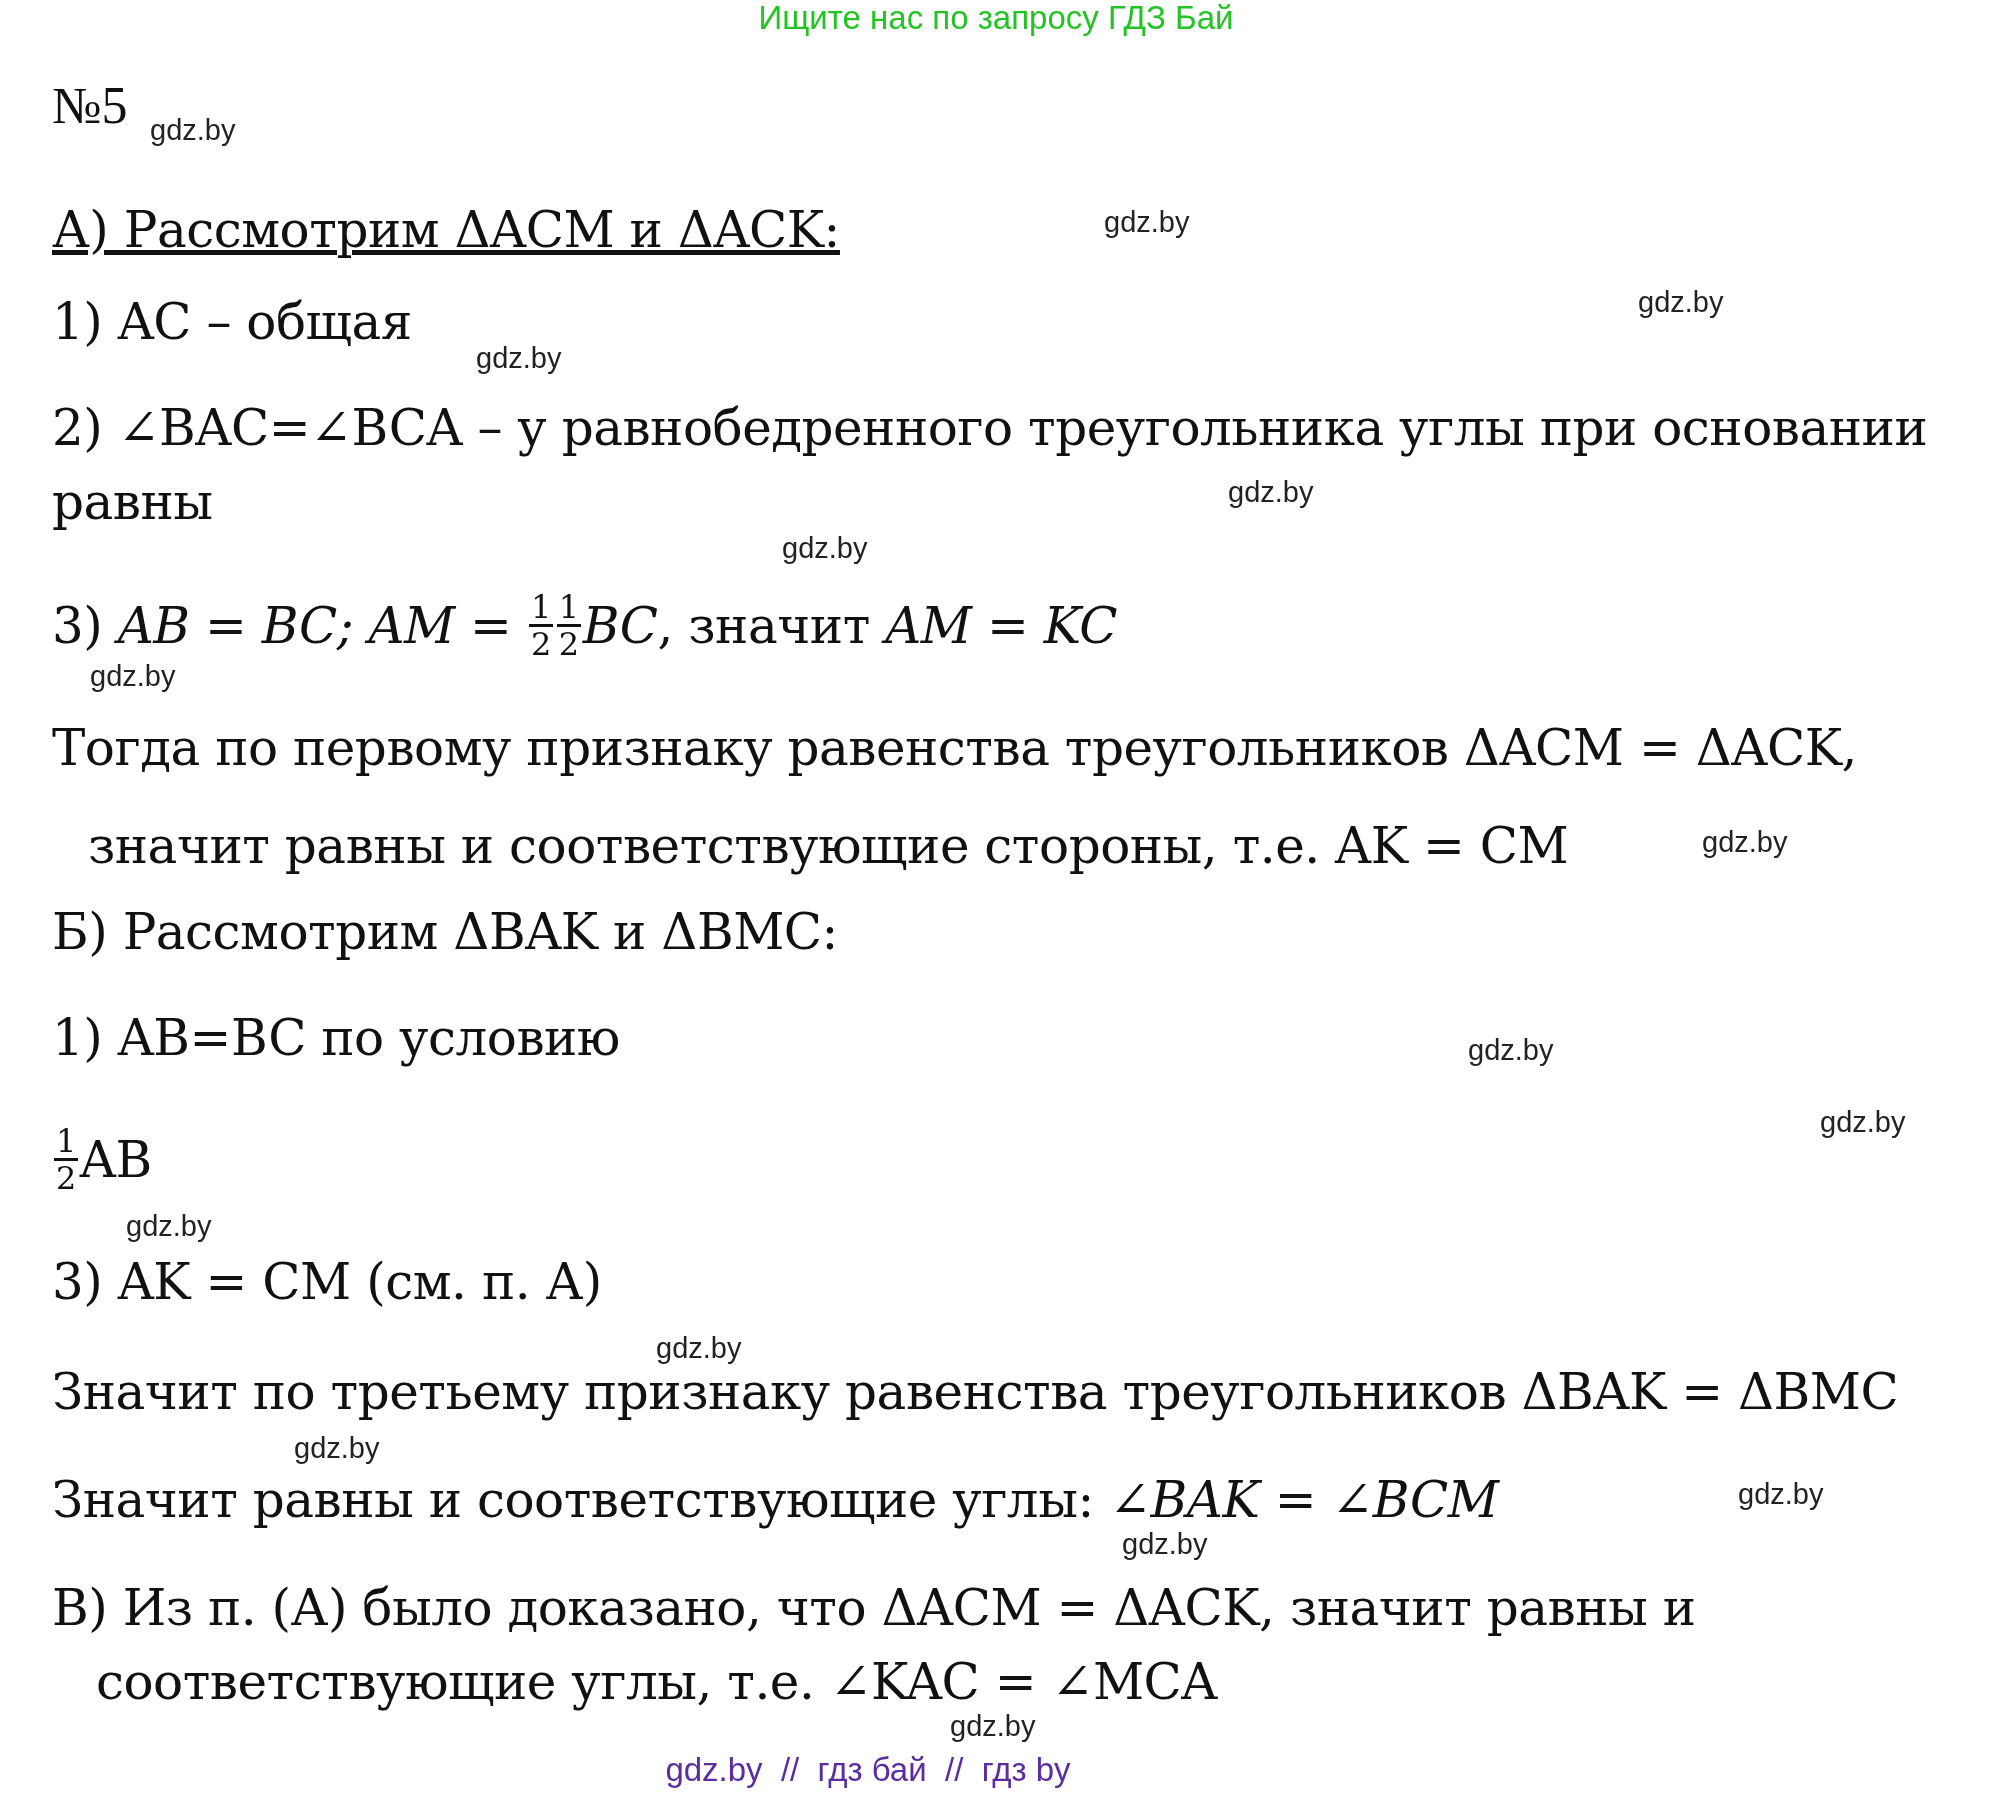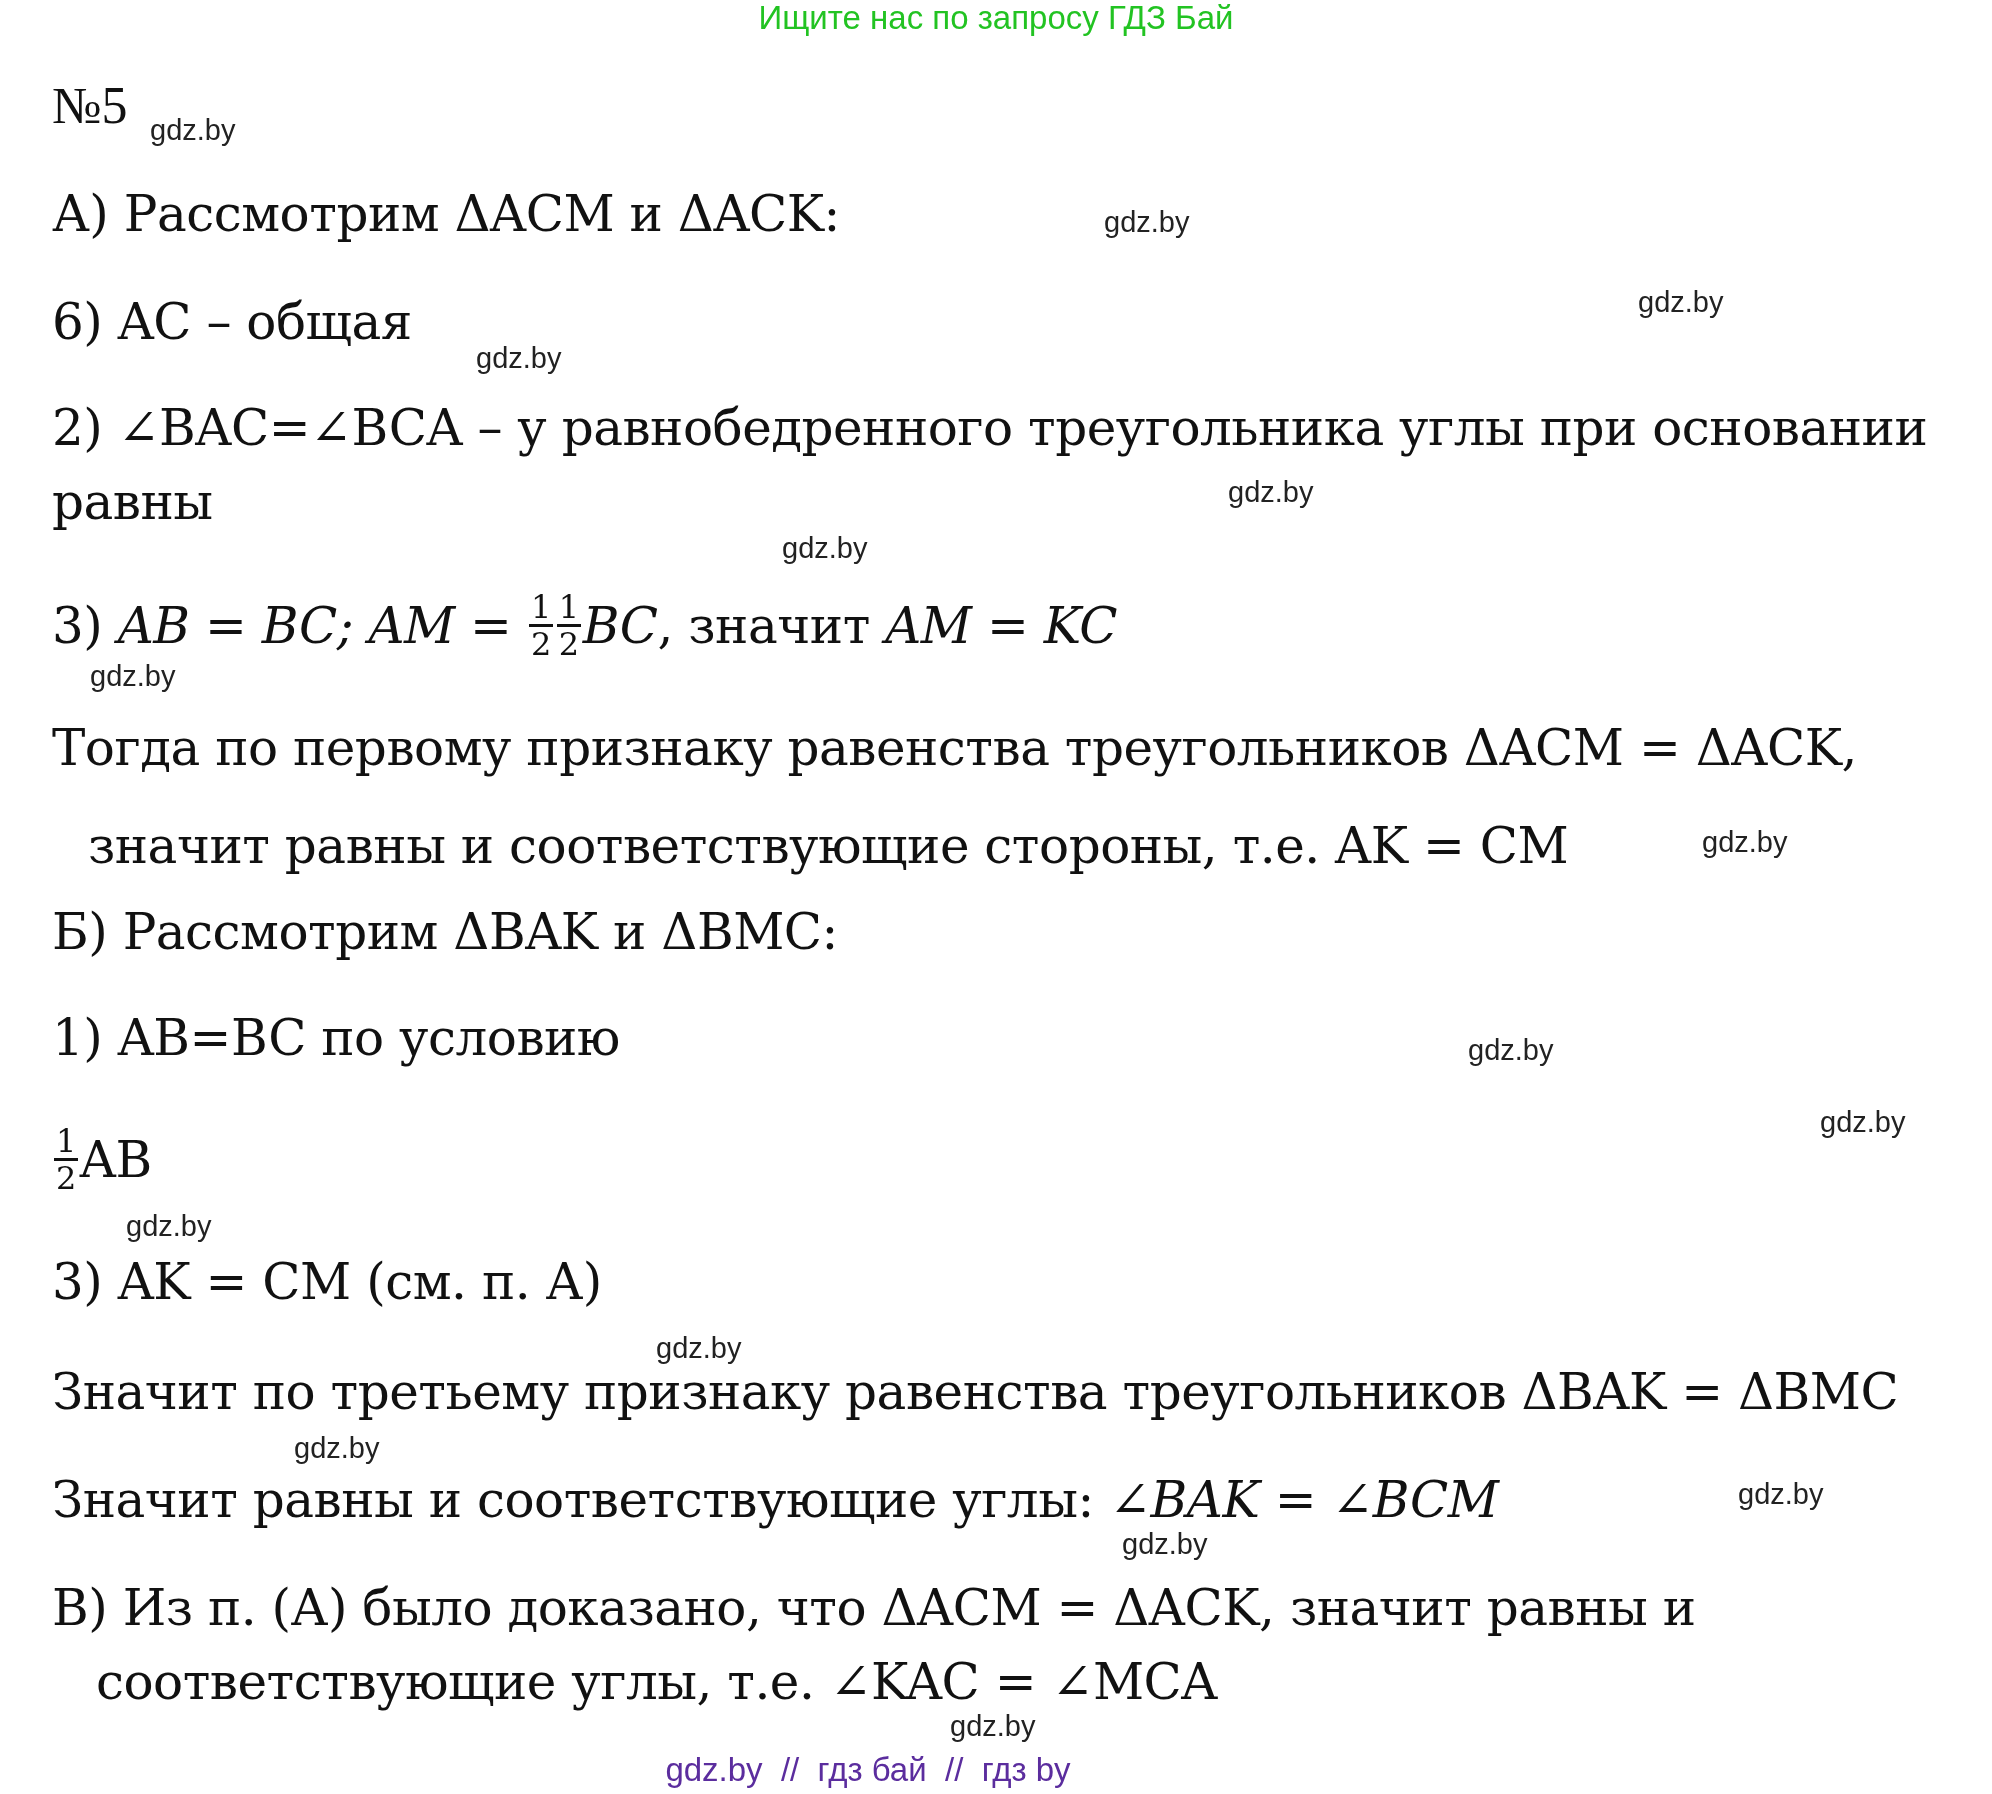--- a/index.html
+++ b/index.html
@@ -80,22 +80,22 @@
     }
     .frac .num { border-bottom: 3px solid #111; }
   </style>
 </head>
 <body>
 
 <div class="banner">Ищите нас по запросу ГДЗ Бай</div>
 
 <div class="title">№5</div>
 
-<div class="line" style="top:184px;">А) Рассмотрим ΔACM и ΔACK:</div>
-<div class="line" style="top:292px;">6) AC – общая</div>
+<div class="line" style="top:200px;text-decoration:underline;">А) Рассмотрим ΔACM и ΔACK:</div>
+<div class="line" style="top:292px;">1) AC – общая</div>
 <div class="line" style="top:398px;">2) ∠BAC=∠BCA – у равнобедренного треугольника углы при основании</div>
 <div class="line" style="top:472px;">равны</div>
 
 <div class="line" style="top:594px;">
   <span>3) </span><span class="math">AB = BC; AM = </span><span class="frac"><span class="num">1</span><span class="den">2</span></span><span class="frac"><span class="num">1</span><span class="den">2</span></span><span class="math">BC</span><span>, значит </span><span class="math">AM = KC</span>
 </div>
 
 <div class="line" style="top:718px;">Тогда по первому признаку равенства треугольников ΔACM =  ΔACK,</div>
 <div class="line" style="top:816px;margin-left:36px;">значит равны и соответствующие стороны, т.е. AK = CM</div>
 

